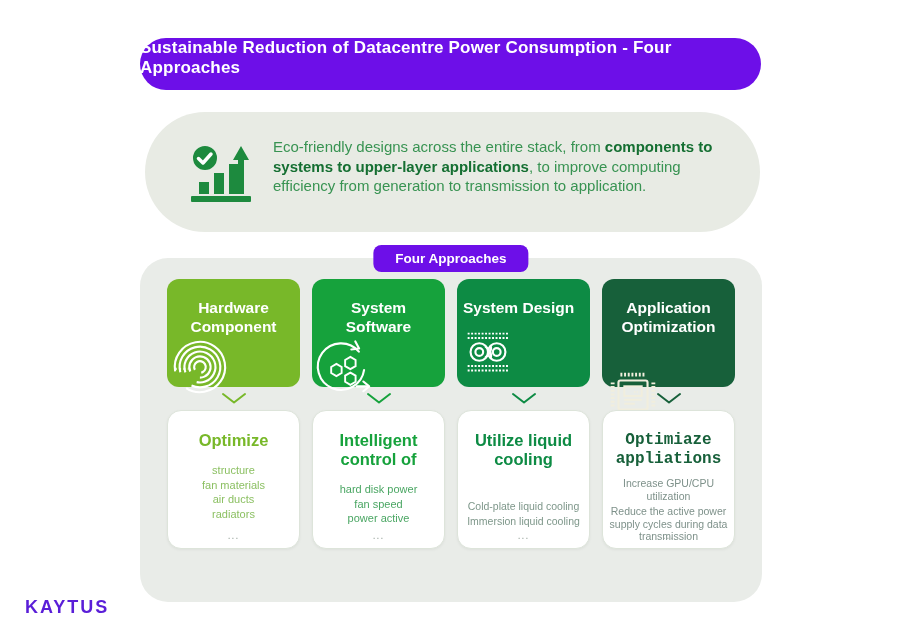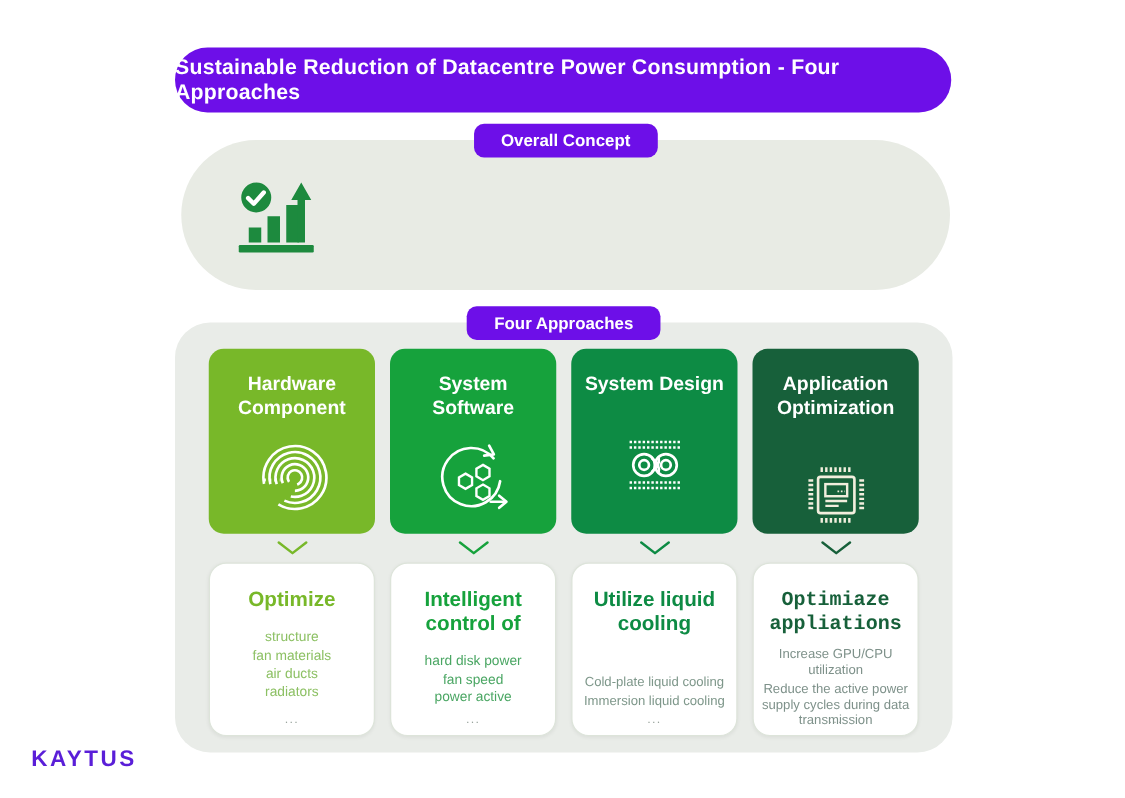--- a/index.html
+++ b/index.html
@@ -1,39 +1,39 @@
 <!DOCTYPE html>
 <html style="--purple: #6d0fe8; --logo_purple: #5a1ed8; --green1: #78b829; --green2: #16a23c; --green3: #0d8b44; --green4: #17603a; --section_bg: #e8ebe4; --panel_bg: #e9ece8; --text_green: #389352; --text_green_bold: #156f32; --list1: #8cc063; --list2: #4aa663; --list3: #7e978a; --list4: #7e918a; --muted: #9aa59e; --card_border: #dde4da;"><head>
 <meta charset="utf-8">
 <style>
   html,body{margin:0;padding:0;background:#fff;font-family:"Liberation Sans",sans-serif;}
   .canvas{position:relative;width:900px;height:638px;background:#fff;overflow:hidden;}
 
   
   .banner{position:absolute;left:140px;top:38px;width:621px;height:52px;background:var(--purple);
-    border-radius:26px;display:flex;align-items:center;justify-content:center;}
+    border-radius:26px;display:flex;align-items:flex-start;justify-content:center;}
   .banner span{color:#fff;font-size:17px;font-weight:bold;letter-spacing:.2px;}
 
   
   .overall{position:absolute;left:145px;top:112px;width:615px;height:120px;background:var(--section_bg);
     border-radius:60px;}
   .badge{position:absolute;left:50%;transform:translateX(-50%);top:-13px;background:var(--purple);
     color:#fff;font-size:13.5px;font-weight:bold;padding:6px 22px;border-radius:8px;white-space:nowrap;z-index:3;}
   .overall-icon{position:absolute;left:38px;top:26px;}
   .overall-text{position:absolute;left:128px;top:25px;width:468px;font-size:15px;line-height:19.5px;
     color:var(--text_green);}
   .overall-text b{color:var(--text_green_bold);}
 
   
   .panel{position:absolute;left:140px;top:246px;width:622px;height:344px;background:var(--panel_bg);
     border-radius:28px;margin-top:12px;}
   .cols{position:absolute;left:27px;top:21px;display:grid;grid-template-columns:repeat(4,133px);gap:12px;}
   .col{display:flex;flex-direction:column;align-items:center;}
 
-  .gcard{width:133px;height:148px;border-radius:12px;display:flex;flex-direction:column;align-items:center;}
+  .gcard{width:133px;height:108px;border-radius:12px;display:flex;flex-direction:column;align-items:flex-start;}
   .col0 .gcard{background:var(--green1);}
   .col1 .gcard{background:var(--green2);}
   .col2 .gcard{background:var(--green3);}
   .col3 .gcard{background:var(--green4);gap:28px;}
   .gcard .gtitle{margin-top:19px;color:#fff;font-weight:bold;font-size:15.5px;line-height:19px;
     text-align:center;padding:0 6px;}
   .gcard .gicon{flex:1;display:flex;align-items:center;justify-content:center;}
 
   .chev{height:23px;display:flex;align-items:center;justify-content:center;}
 
@@ -61,36 +61,38 @@
 </head>
 <body>
 
 <div class="canvas">
 
   <div class="banner">
     <span>Sustainable Reduction of Datacentre Power Consumption - Four Approaches</span>
   </div>
 
   <div class="overall">
-    <div class="badge">Overall Concept</div>
 
     <div class="overall-icon">
       <svg width="76" height="70" viewBox="0 0 76 70">
         <g fill="#1d8a3e">
           <rect x="8" y="58" width="60" height="6" rx="1"></rect>
           <rect x="16" y="44" width="10" height="12"></rect>
           <rect x="31" y="35" width="10" height="21"></rect>
           <rect x="46" y="26" width="10" height="30"></rect>
           <path d="M58 22 L66 8 L74 22 L69 22 L69 56 L63 56 L63 22 Z" transform="translate(-8,0)"></path>
           <circle cx="22" cy="20" r="13.5" stroke="#e8ebe4" stroke-width="3"></circle>
         </g>
         <path d="M15.5 20.5 l4.5 4.5 l8-9" stroke="#fff" stroke-width="3.5" fill="none" stroke-linecap="round" stroke-linejoin="round"></path>
       </svg>
     </div>
 
+    <div class="overall-text">
+      <span>Eco-friendly designs across the entire stack, from </span><b>components to systems to upper-layer applications</b><span>, to improve computing efficiency from generation to transmission to application.</span>
+    </div>
   </div>
 
   <div class="panel">
     <div class="badge">Four Approaches</div>
 
     <div class="cols">
 
       <div class="col col0">
         <div class="gcard">
           <div class="gtitle">Hardware Component</div>

